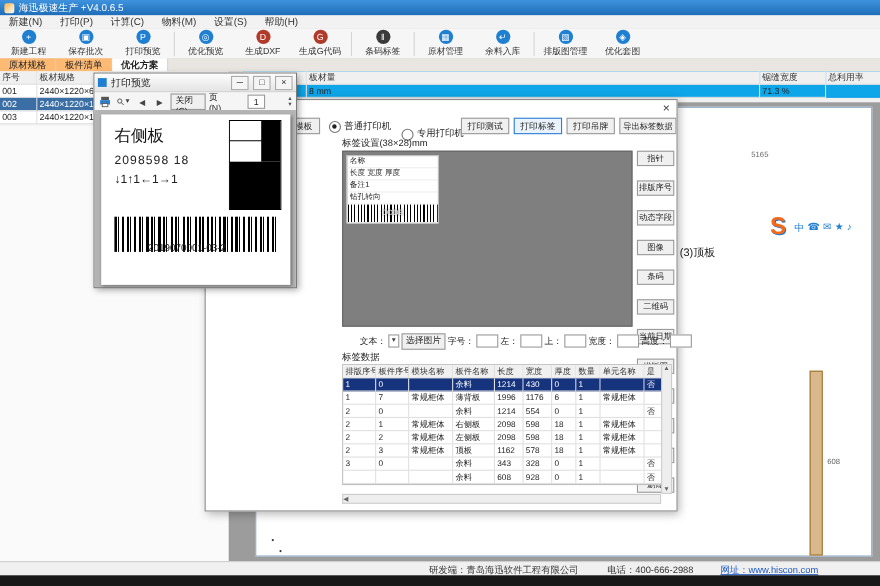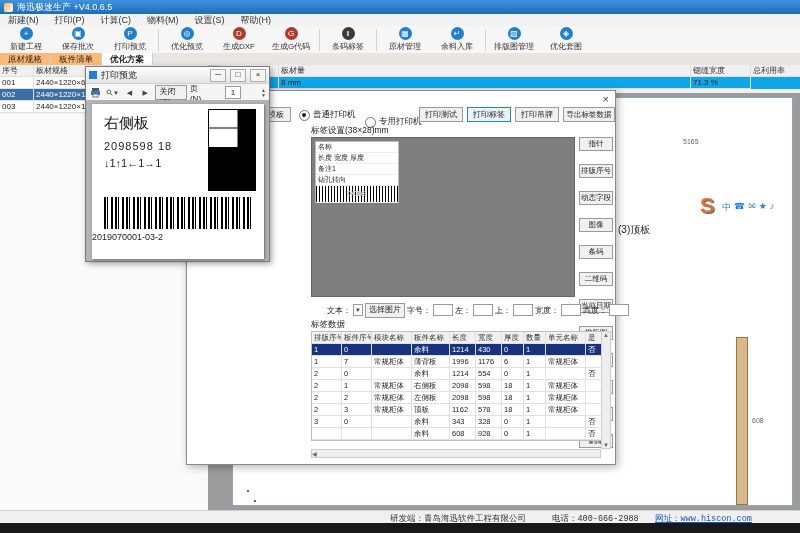--- a/index.html
+++ b/index.html
@@ -66,21 +66,21 @@
   .spin{width:18px;height:11px;border:1px solid #9a9a9a;background:#fff;font-size:8px;text-align:center;line-height:11px;}
   .spinarr{display:flex;flex-direction:column;font-size:5px;line-height:5px;color:#555;}
   .pbody{position:absolute;left:0;top:33px;right:0;bottom:0;background:#b4b4b4;}
   .page{position:absolute;left:6px;top:4px;width:172px;height:155px;background:#fff;box-shadow:1px 1px 3px rgba(0,0,0,.4);}
   .lname{position:absolute;left:12px;top:10px;font-size:15px;color:#111;}
   .lline2{position:absolute;left:12px;top:36px;font-size:11px;letter-spacing:1px;}
   .lline3{position:absolute;left:12px;top:53px;font-size:11px;}
   .ldiagram{position:absolute;right:8px;top:5px;}
   .barcode{position:absolute;left:12px;top:93px;width:148px;height:32px;
     background:repeating-linear-gradient(90deg,#000 0 2px,#fff 2px 3px,#000 3px 4px,#fff 4px 7px,#000 7px 9px,#fff 9px 11px);}
-  .bcode{position:absolute;left:0;top:128px;width:156px;text-align:left;font-size:9px;}
+  .bcode{position:absolute;left:0;top:116px;width:156px;text-align:center;font-size:9px;}
   
   .dlg{position:absolute;left:186px;top:90px;width:430px;height:375px;background:#fff;border:1px solid #8a8a8a;box-shadow:2px 2px 8px rgba(0,0,0,.3);z-index:20;box-sizing:border-box;}
   .dclose{position:absolute;right:6px;top:2px;font-size:11px;color:#444;cursor:pointer;}
   .btn{position:absolute;height:15px;border:1px solid #9a9a9a;background:#f0f0f0;font-size:8px;text-align:center;line-height:13px;cursor:pointer;box-sizing:border-box;}
   .btn.focus{border:1px solid #2d7fd0;background:#eaf3fc;}
   .radio{position:absolute;display:flex;align-items:center;gap:3px;font-size:8.5px;cursor:pointer;}
   .rdot{width:9px;height:9px;border:1px solid #777;border-radius:50%;background:#fff;display:inline-block;position:relative;}
   .rdot.on::after{content:"";position:absolute;left:2px;top:2px;width:4px;height:4px;border-radius:50%;background:#222;}
   .setlabel{position:absolute;left:124px;top:34px;font-size:8.5px;}
   .design{position:absolute;left:124px;top:46px;width:264px;height:160px;background:#7f7f7f;border:1px solid #666;box-sizing:border-box;}
@@ -103,21 +103,21 @@
   .ltab .tcell:nth-child(5){width:26px;}
   .ltab .tcell:nth-child(6){width:26px;}
   .ltab .tcell:nth-child(7){width:22px;}
   .ltab .tcell:nth-child(8){width:22px;}
   .ltab .tcell:nth-child(9){width:40px;}
   .ltab .tcell:nth-child(10){width:16px;border-right:none;}
   .ltab .trow.sel .tcell{background:#16337e;color:#fff;}
   .vscroll{position:absolute;left:414px;top:240px;width:10px;height:118px;background:#eee;border:1px solid #ccc;font-size:6px;color:#666;display:flex;flex-direction:column;justify-content:space-between;align-items:center;box-sizing:border-box;}
   .hscroll{position:absolute;left:124px;top:358px;width:290px;height:9px;background:#eee;border:1px solid #ccc;font-size:6px;color:#666;display:flex;align-items:center;box-sizing:border-box;}
   
-  .status{position:absolute;left:0;top:510px;width:800px;height:13px;background:#f0f0f0;border-top:1px solid #cfcfcf;z-index:40;font-family:Liberation Mono, monospace;}
+  .status{position:absolute;left:0;top:510px;width:800px;height:13px;background:#f0f0f0;border-top:1px solid #cfcfcf;z-index:40;}
   .status span{position:absolute;top:2px;font-size:8.5px;color:#333;}
   .status .link{color:#1a56c4;text-decoration:underline;cursor:pointer;}
   .blackbar{position:absolute;left:0;top:523px;width:800px;height:10px;background:#181818;z-index:41;}
 </style>
 </head>
 <body>
 
 <div class="app">
 
   <div class="titlebar">

